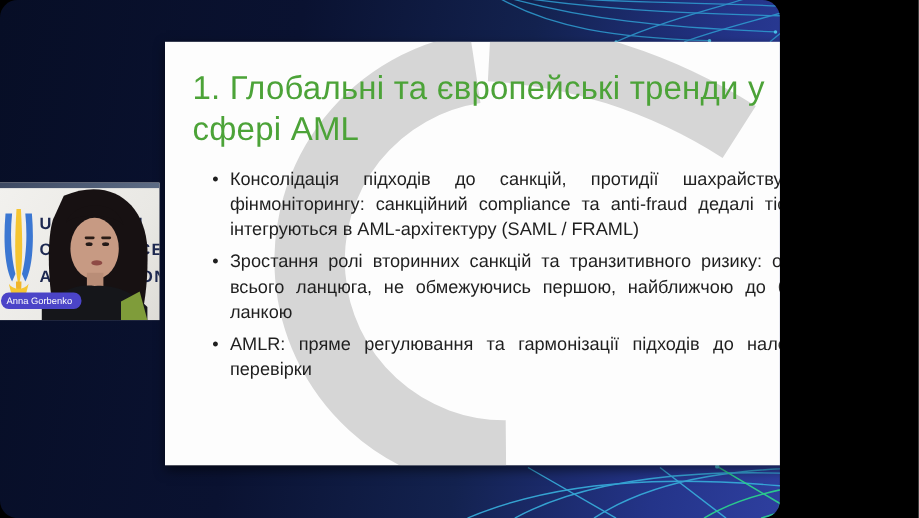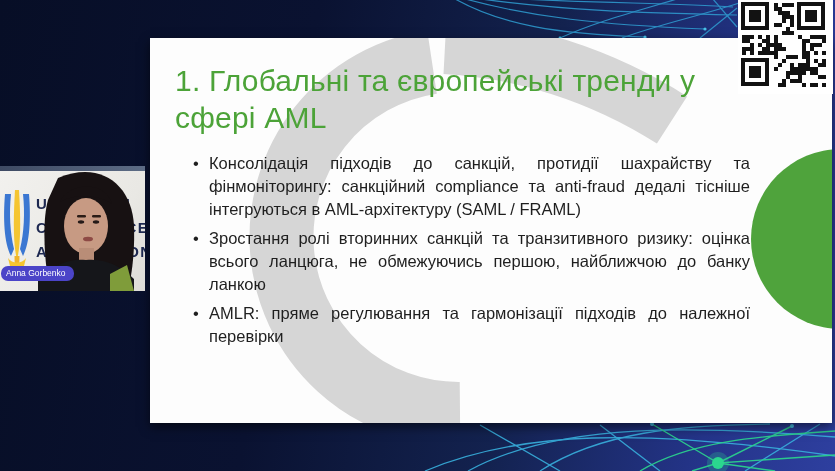--- a/index.html
+++ b/index.html
@@ -1,19 +1,20 @@
 <!DOCTYPE html>
 <html style="--accent_green: #4ca338; --slide_bg: #fdfdfd; --text_dark: #1f1f1f; --ring_gray: #d6d6d6; --pill_blue: #4b44c8; --net_cyan: #35aede; --net_green: #2bd38f; --bg_dark: #081027; --bg_bright: #2e3f9f; --qr_black: #121212;"><head>
 <meta charset="utf-8">
 <style>
   html,body{margin:0;padding:0;background:#000;}
   .stage{
-    position:relative;width:835px;height:471px;overflow:hidden;
+    position:relative;width:709px;height:471px;overflow:hidden;
     font-family:"Liberation Sans",sans-serif;
     background:linear-gradient(100deg,#070e26 0%,#0a1231 35%,#13224f 62%,#243489 85%,#2e3f9f 100%);
+    border-radius:16px;
   }
   .bg-net{position:absolute;left:0;top:0;width:835px;height:471px;}
 
   
   .slide{
     position:absolute;left:150px;top:38px;width:682px;height:385px;
     background:var(--slide_bg,#fdfdfd);overflow:hidden;
     box-shadow:0 4px 10px rgba(0,0,0,.55);
   }
   .slide-deco{position:absolute;left:0;top:0;width:682px;height:385px;}

